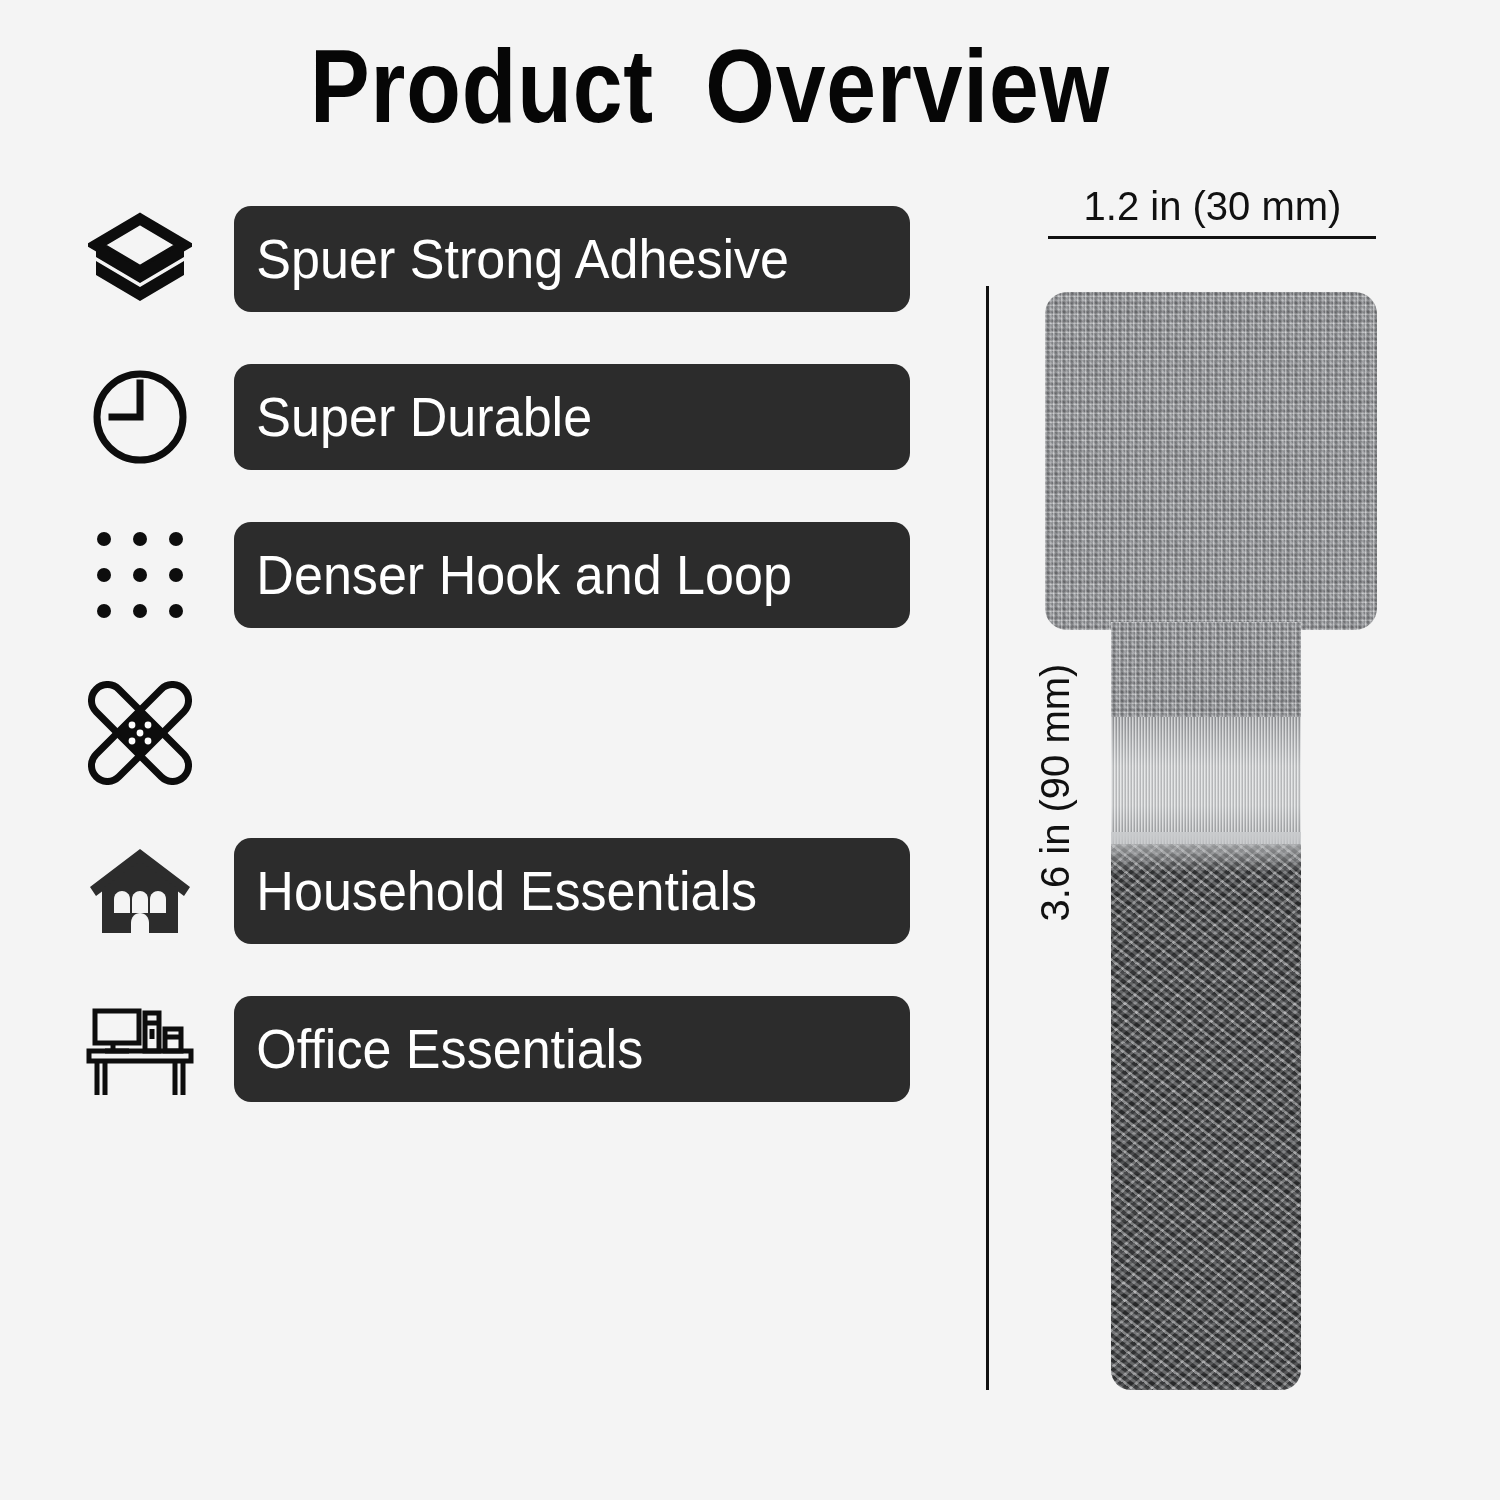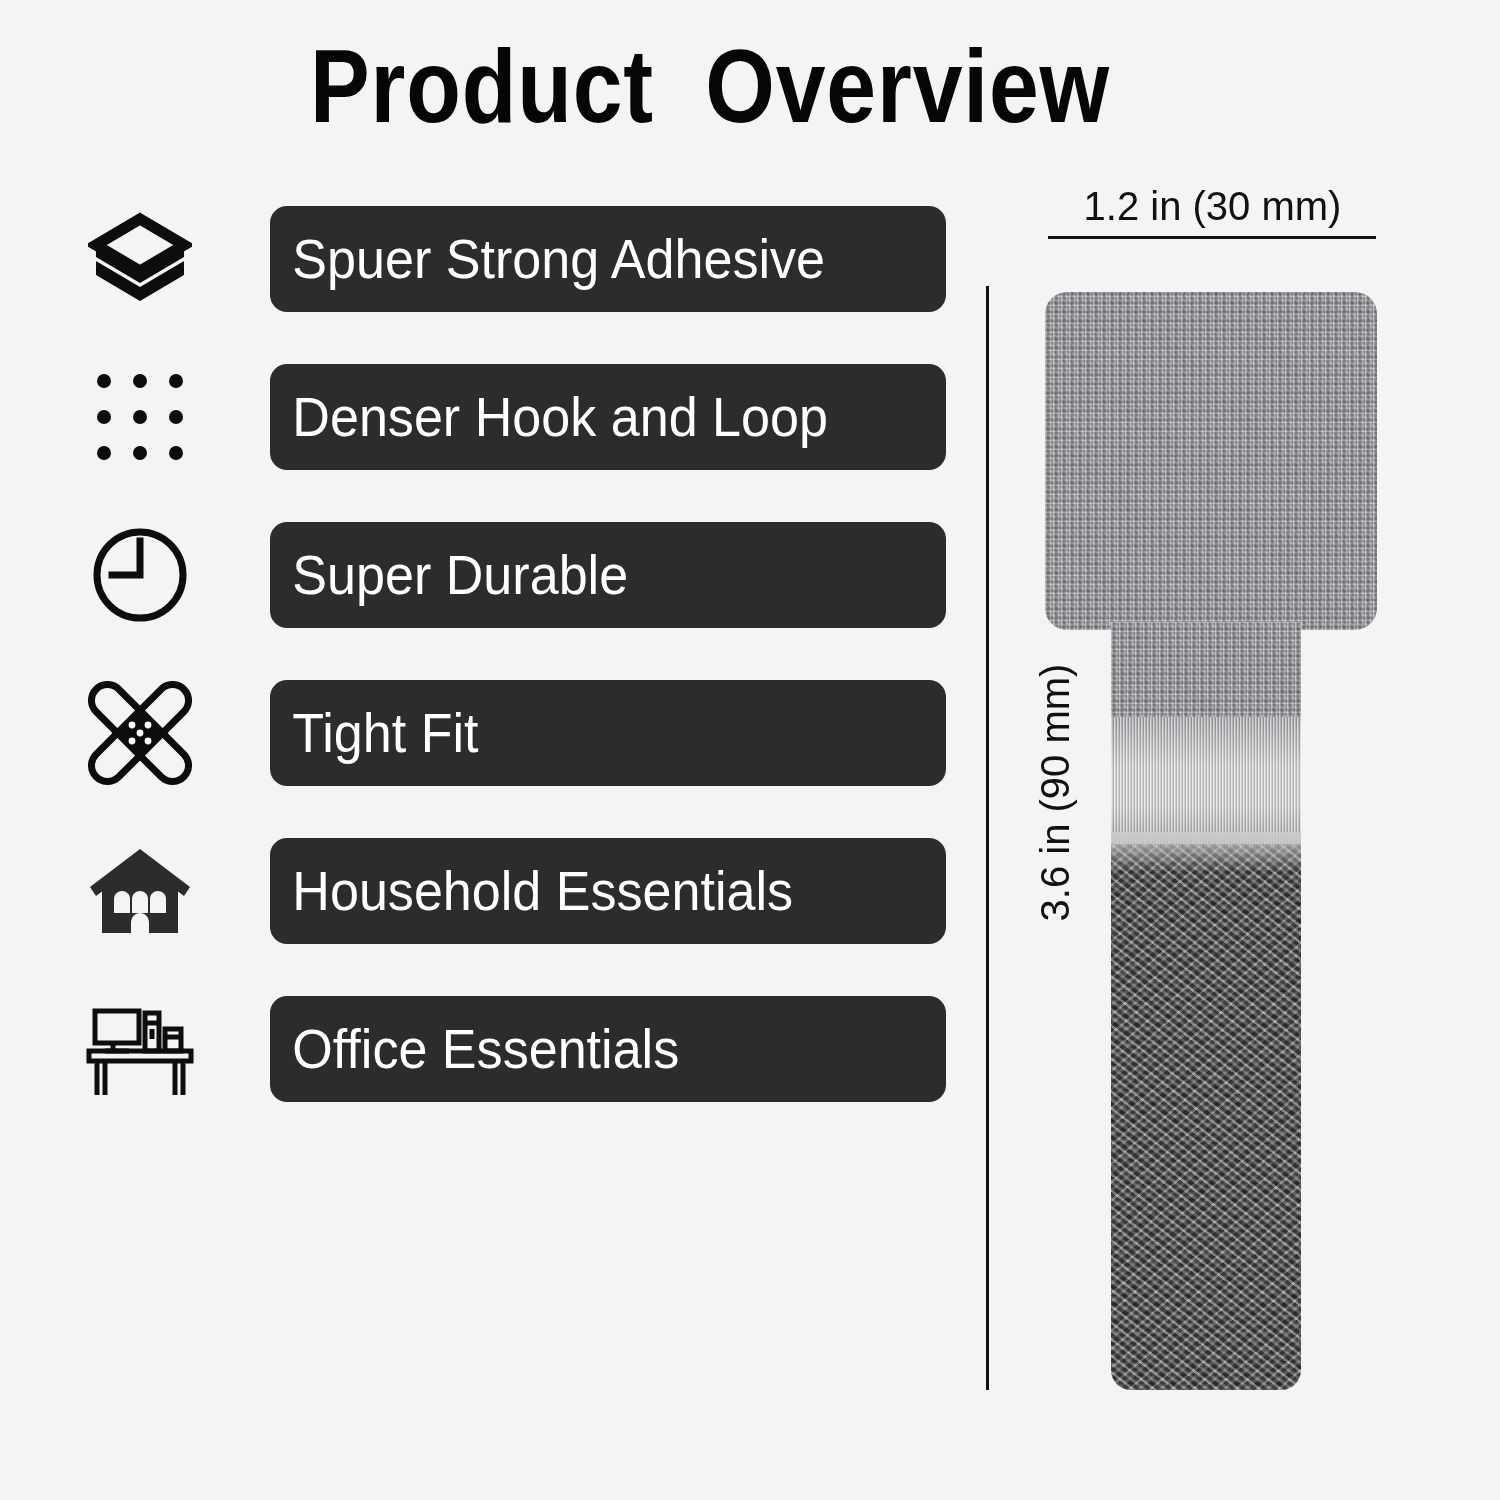--- a/index.html
+++ b/index.html
@@ -60,21 +60,20 @@
   .feature-pill {
     position: absolute;
     left: 234px;
     top: 0;
     width: 676px;
     height: 106px;
     background: #2c2c2c;
     border-radius: 17px;
     display: flex;
     align-items: center;
-    margin-left: 36px;
   }
   .feature-label {
     color: #ffffff;
     font-family: "Liberation Sans", sans-serif;
     font-size: 56px;
     font-weight: normal;
     line-height: 1;
     padding-left: 24px;
     white-space: nowrap;
     transform: scaleX(0.93);
@@ -240,20 +239,32 @@
       </svg>
     </span>
     <div class="feature-pill">
       <span class="feature-label">Spuer Strong Adhesive</span>
     </div>
   </div>
 
 
   <div class="feature-row">
     <span class="feature-icon">
+      <svg width="100" height="100" viewBox="0 0 100 100">
+        <circle cx="50" cy="50" r="43" fill="none" stroke="#0d0d0d" stroke-width="7"></circle>
+        <path d="M50 16 L50 50 L22 50" fill="none" stroke="#0d0d0d" stroke-width="7" stroke-linecap="square" stroke-linejoin="miter"></path>
+      </svg>
+    </span>
+    <div class="feature-pill">
+      <span class="feature-label">Super Durable</span>
+    </div>
+  </div>
+
+  <div class="feature-row">
+    <span class="feature-icon">
       <svg width="92" height="92" viewBox="0 0 92 92">
         <g fill="#0d0d0d">
           <circle cx="10" cy="10" r="7"></circle>
             <circle cx="46" cy="10" r="7"></circle>
             <circle cx="82" cy="10" r="7"></circle>
           <circle cx="10" cy="46" r="7"></circle>
             <circle cx="46" cy="46" r="7"></circle>
             <circle cx="82" cy="46" r="7"></circle>
           <circle cx="10" cy="82" r="7"></circle>
             <circle cx="46" cy="82" r="7"></circle>
@@ -261,52 +272,37 @@
         </g>
       </svg>
     </span>
     <div class="feature-pill">
       <span class="feature-label">Denser Hook and Loop</span>
     </div>
   </div>
 
   <div class="feature-row">
     <span class="feature-icon">
-      <svg width="100" height="100" viewBox="0 0 100 100">
-        <circle cx="50" cy="50" r="43" fill="none" stroke="#0d0d0d" stroke-width="7"></circle>
-        <path d="M50 16 L50 50 L22 50" fill="none" stroke="#0d0d0d" stroke-width="7" stroke-linecap="square" stroke-linejoin="miter"></path>
-      </svg>
-    </span>
-    <div class="feature-pill">
-      <span class="feature-label">Super Durable</span>
-    </div>
-  </div>
-
-  <div class="feature-row">
-    <span class="feature-icon">
       <svg width="104" height="104" viewBox="0 0 104 104">
         <g fill="none" stroke="#0d0d0d" stroke-width="7" stroke-linejoin="round">
           <rect x="-10" y="36" width="124" height="32" rx="16" transform="rotate(45 52 52)"></rect>
           <rect x="-10" y="36" width="124" height="32" rx="16" transform="rotate(-45 52 52)"></rect>
         </g>
         <g transform="rotate(45 52 52)">
           <rect x="34" y="36" width="36" height="32" fill="#0d0d0d"></rect>
         </g>
         <g fill="#ffffff">
           <circle cx="44" cy="44" r="3.4"></circle>
             <circle cx="60" cy="44" r="3.4"></circle>
           <circle cx="44" cy="60" r="3.4"></circle>
             <circle cx="60" cy="60" r="3.4"></circle>
           <circle cx="52" cy="52" r="3.4"></circle>
         </g>
       </svg>
     </span>
-    <div class="feature-pill">
-      <span class="feature-label">Tight Fit</span>
-    </div>
   </div>
 
 
   <div class="feature-row">
     <span class="feature-icon">
       <svg width="108" height="96" viewBox="0 0 108 96">
         <path d="M4 44 L54 6 L104 44 L98 53 L54 20 L10 53 Z" fill="#2c2c2c"></path>
         <path d="M16 46 L54 18 L92 46 L92 90 L16 90 Z" fill="#2c2c2c"></path>
         <g fill="#f4f4f4">
           <path d="M28 56 C28 51 32 48 36 48 C40 48 44 51 44 56 L44 70 L28 70 Z"></path>

